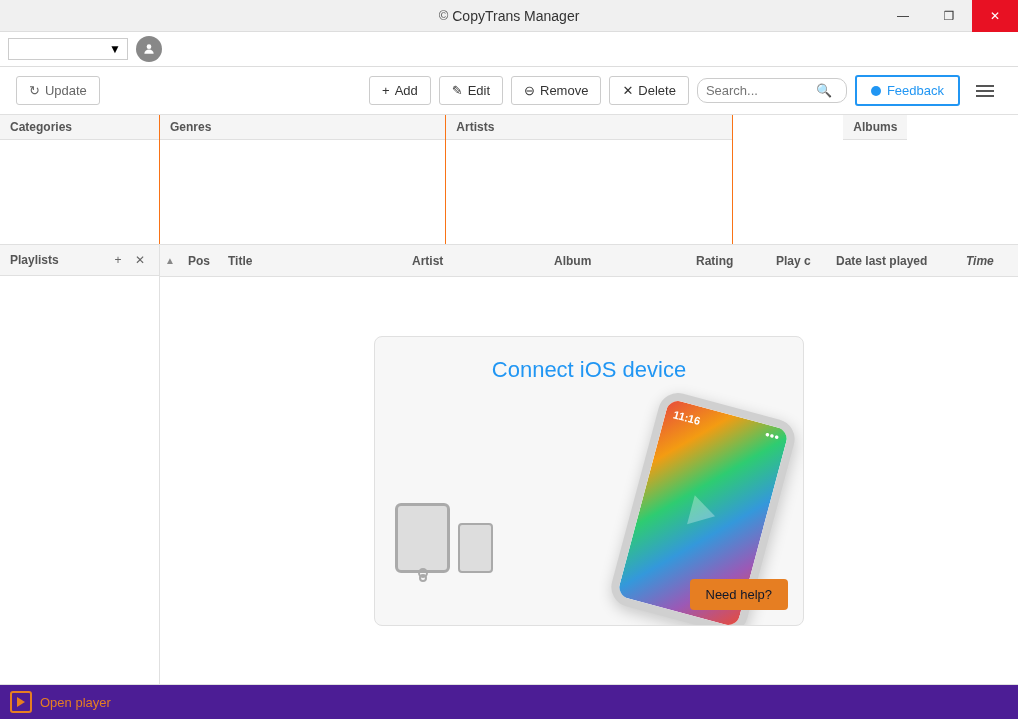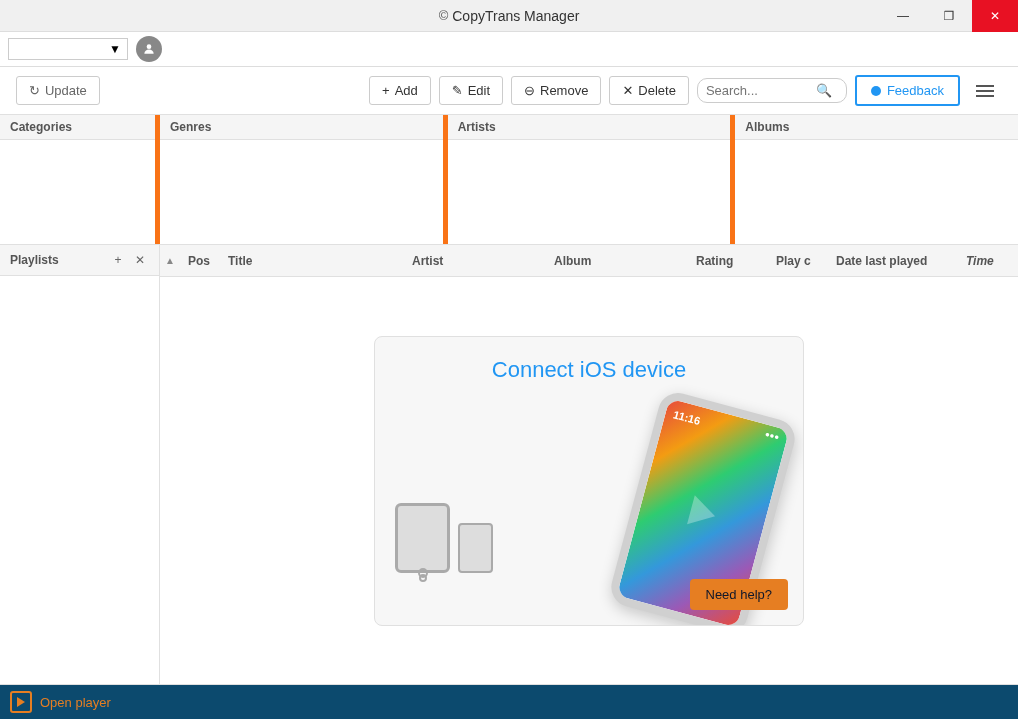--- a/index.html
+++ b/index.html
@@ -155,26 +155,26 @@
     }
 
     
     .filter-bar {
       display: flex;
       background: #fff;
       border-bottom: 1px solid #e0e0e0;
       height: 130px;
     }
     .filter-col {
-      border-right: 5px solid #f97316;
+      border-right: 1px solid #f97316;
       flex: 1;
       display: flex;
       flex-direction: column;
     }
-    .filter-col:last-child { border-right: none; }
+    .filter-col:last-child { border-right: none; align-items: center; }
     .filter-header {
       background: #f5f5f5;
       padding: 5px 10px;
       font-size: 12px;
       font-weight: 600;
       color: #555;
       border-bottom: 1px solid #e0e0e0;
     }
 
     
@@ -393,21 +393,21 @@
       border: none;
       border-radius: 4px;
       padding: 8px 16px;
       font-size: 13px;
       cursor: pointer;
     }
 
     
     .bottom-bar {
       height: 35px;
-      background: #0c4a6e;
+      background: #4c1d95;
       border-top: 1px solid #e0e0e0;
       display: flex;
       align-items: center;
       padding: 4px 10px;
     }
     .open-player-btn {
       display: flex;
       align-items: center;
       gap: 8px;
       cursor: pointer;

